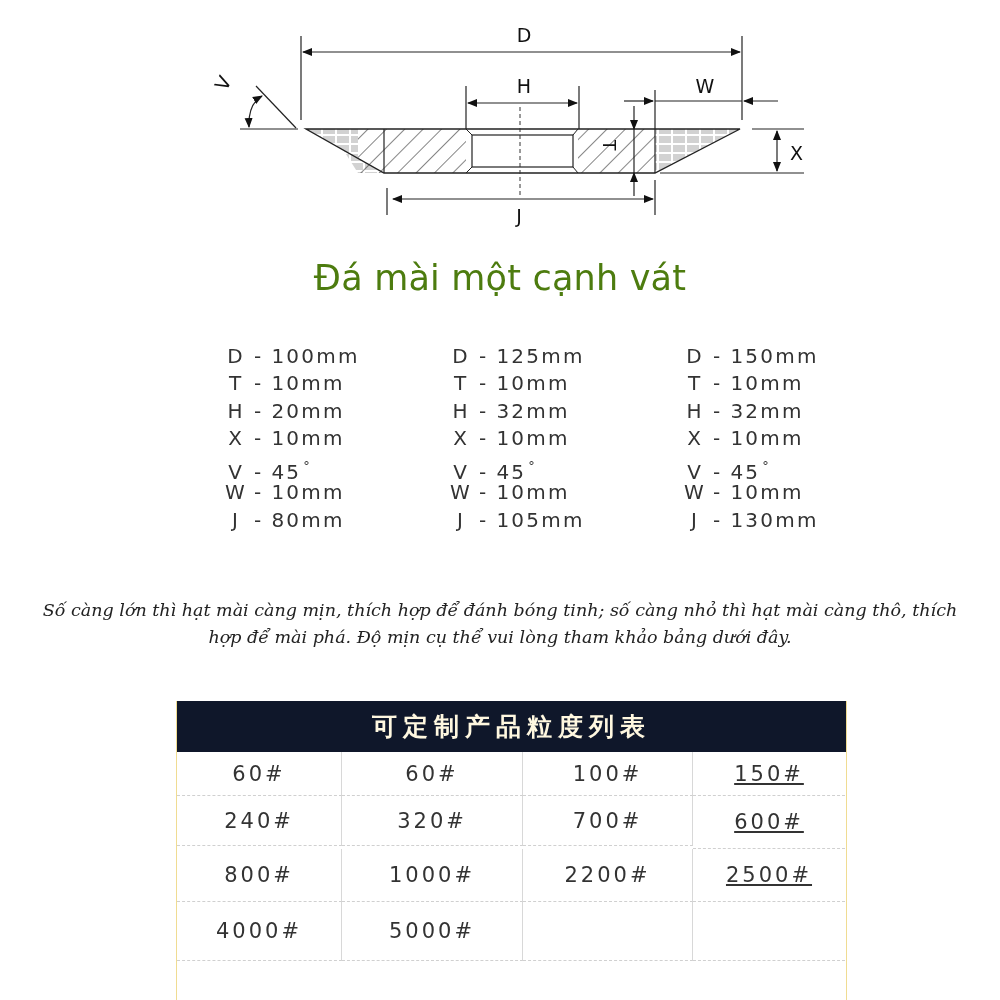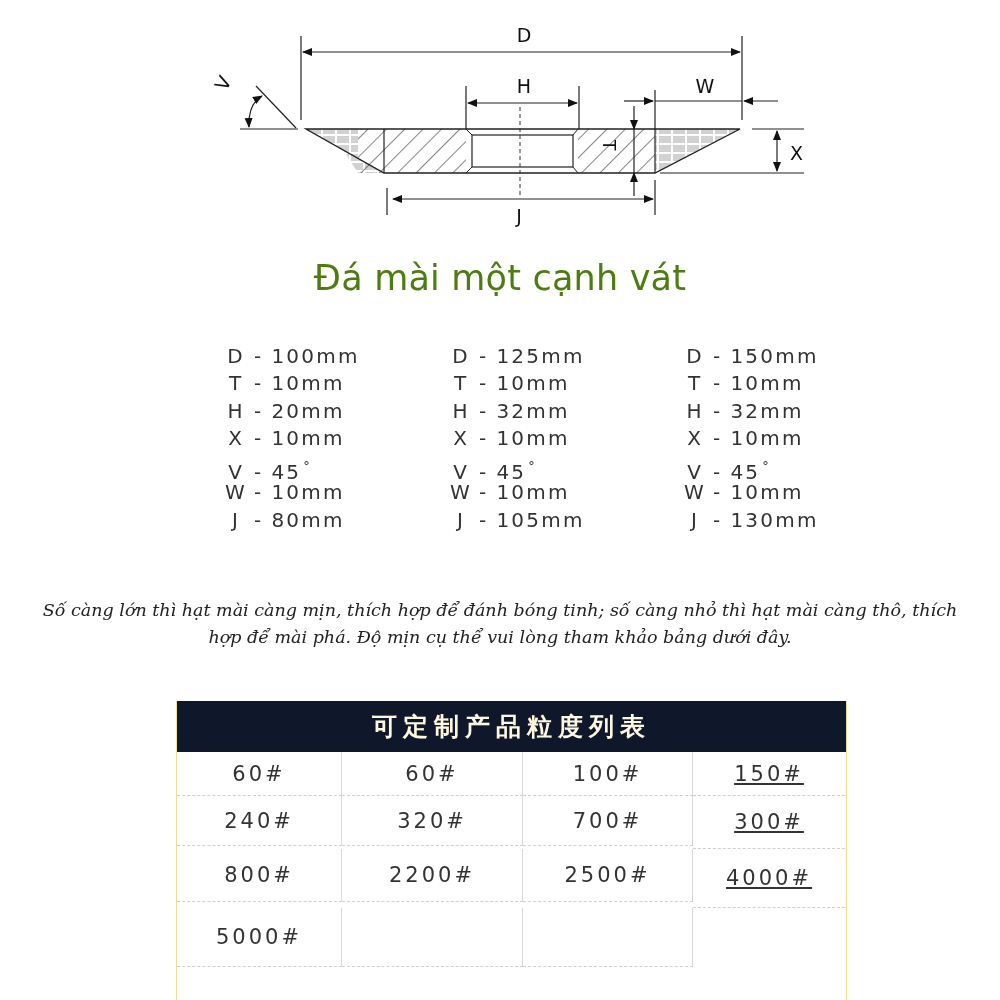--- a/index.html
+++ b/index.html
@@ -171,22 +171,23 @@
   <div class="grit-grid">
     <div class="grit-cell r0">60#</div>
     <div class="grit-cell r0">60#</div>
     <div class="grit-cell r0">100#</div>
     <div class="grit-cell r0">150#</div>
 
     <div class="grit-cell r1">240#</div>
     <div class="grit-cell r1">320#</div>
     <div class="grit-cell r1">700#</div>
 
-    <div class="grit-cell r2">300#</div>
+    <div class="grit-cell r2">600#</div>
     <div class="grit-cell r2">800#</div>
+    <div class="grit-cell r2">1000#</div>
     <div class="grit-cell r2">2200#</div>
 
     <div class="grit-cell r3">2500#</div>
 
     <div class="grit-cell r4">4000#</div>
     <div class="grit-cell r4">5000#</div>
     <div class="grit-cell r4"></div>
     <div class="grit-cell r4"></div>
   </div>
 </div>

